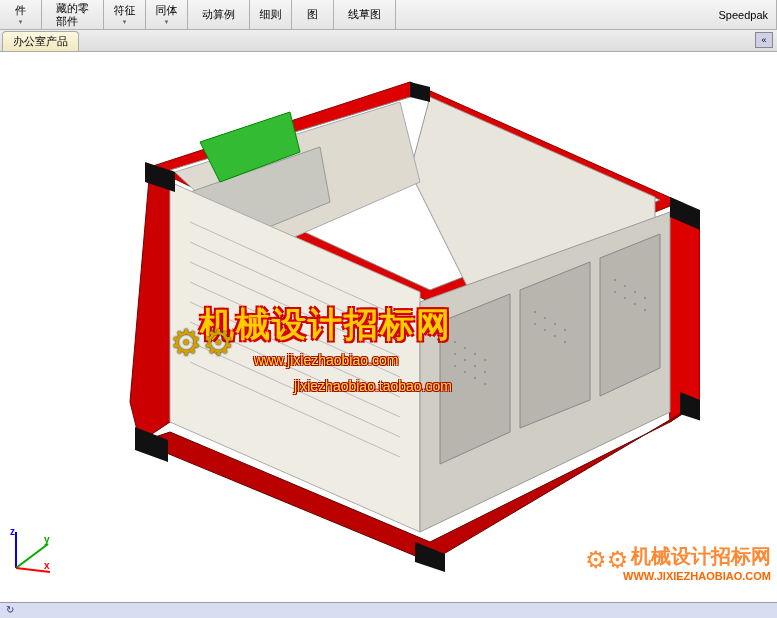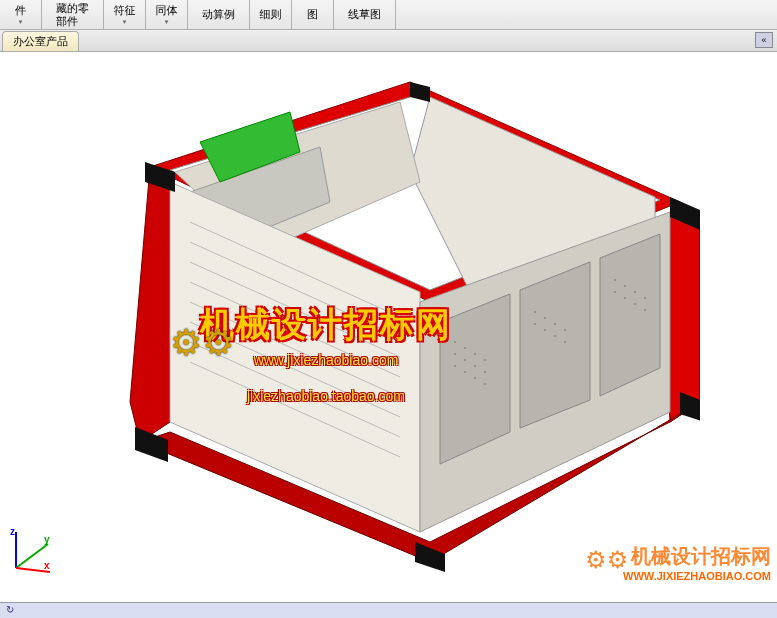--- a/index.html
+++ b/index.html
@@ -32,21 +32,21 @@
 .status-bar { position: absolute; bottom: 0; left: 0; right: 0; height: 16px; background: #d8ddf2; border-top: 1px solid #99a; }
 .status-flash { position: absolute; left: 6px; top: 1px; font-size: 10px; color: #338; cursor: pointer; }
 
 
 .model { position: absolute; left: 60px; top: 20px; width: 640px; height: 520px; }
 .case-svg { width: 100%; height: 100%; }
 
 .watermark-main { position: absolute; left: 200px; top: 250px; text-align: center; pointer-events: none; }
 .watermark-main .t1 { font-size: 34px; font-weight: bold; color: #ffcc00; text-shadow: -2px -2px 0 #d40000, 2px -2px 0 #d40000, -2px 2px 0 #d40000, 2px 2px 0 #d40000; letter-spacing: 2px; }
 .watermark-main .t2 { font-size: 14px; color: #ffdd33; text-shadow: -1px -1px 0 #a00, 1px -1px 0 #a00, -1px 1px 0 #a00, 1px 1px 0 #a00; margin-top: 4px; }
-.watermark-main .t3 { font-size: 14px; color: #ffdd33; text-shadow: -1px -1px 0 #a00, 1px -1px 0 #a00, -1px 1px 0 #a00, 1px 1px 0 #a00; margin-top: 20px; }
+.watermark-main .t3 { font-size: 14px; color: #ffdd33; text-shadow: -1px -1px 0 #a00, 1px -1px 0 #a00, -1px 1px 0 #a00, 1px 1px 0 #a00; margin-top: 10px; text-align: right; }
 .wm-gears { position: absolute; left: -30px; top: 20px; font-size: 36px; color: #d4a000; text-shadow: 0 0 2px #000; }
 
 .watermark-corner { position: absolute; right: 6px; bottom: 20px; text-align: right; pointer-events: none; }
 .watermark-corner .c1 { font-size: 20px; font-weight: bold; color: #ff8833; text-shadow: -1px -1px 0 #fff, 1px -1px 0 #fff, -1px 1px 0 #fff, 1px 1px 0 #fff; }
 .watermark-corner .c2 { font-size: 11px; font-weight: bold; color: #ff6600; }
 .wm-gears-sm { position: absolute; left: -38px; bottom: 8px; font-size: 24px; color: #ff8833; }
 </style>
 </head>
 <body>
 
@@ -73,20 +73,23 @@
   <div class="ribbon-btn">
       <span>细则</span>
     </div>
   <div class="ribbon-btn">
       <span>图</span>
     </div>
   <div class="ribbon-btn wide">
       <span>线草图</span>
     </div>
   <div class="ribbon-spacer"></div>
+  <div class="ribbon-btn wide">
+      <span>Speedpak</span>
+    </div>
 </div>
 
 <div class="tab-bar">
   <div class="tab">办公室产品</div>
   <div class="tab-bar-right">
     <div class="win-btn">«</div>
   </div>
 </div>
 
 <div class="view-toolbar">

